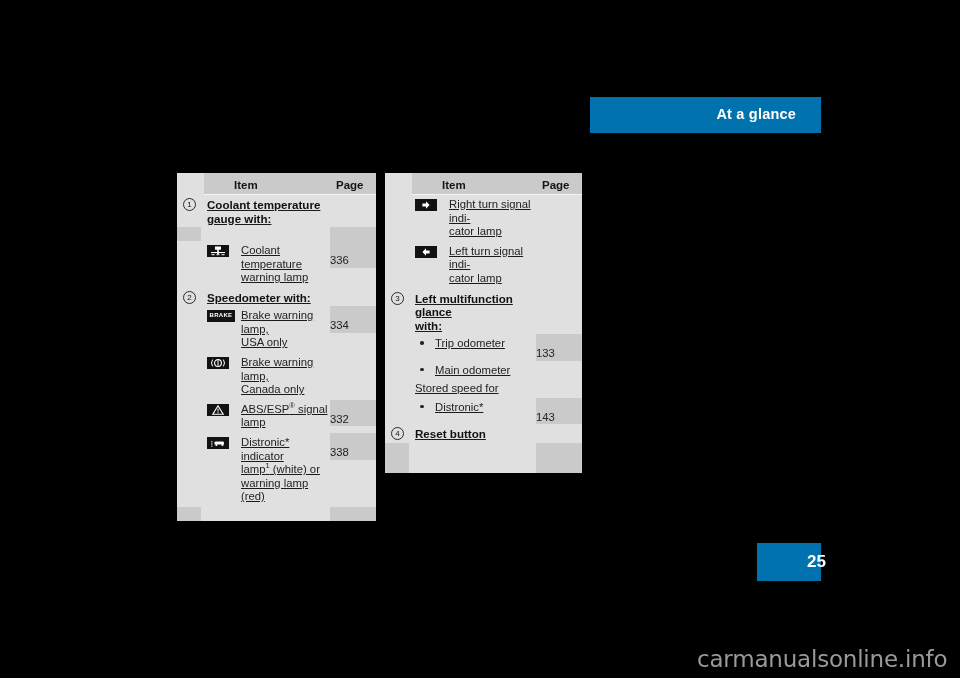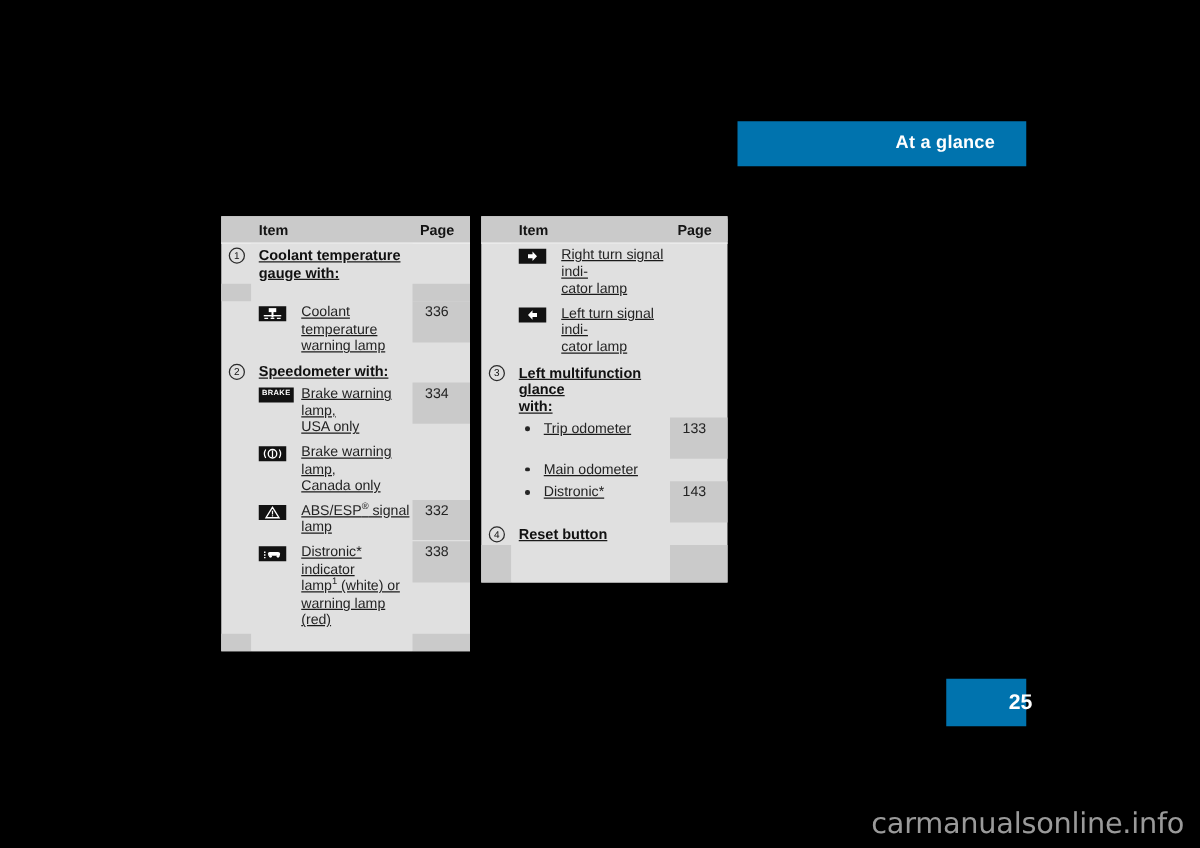--- a/index.html
+++ b/index.html
@@ -74,20 +74,21 @@
   }
   .tbl.left  { left: 177px; top: 173px; width: 199px; }
   .tbl.right { left: 385px; top: 173px; width: 197px; }
 
   .thead {
     display: flex;
     background: #cacaca;
     height: 21px;
     align-items: center;
     border-bottom: 1px solid #f4f4f4;
+    margin-left: 27px;
   }
   .gutter {
     width: 24px;
     flex: 0 0 24px;
     background: #cacaca;
   }
   .tbl .rowbody .gutter { background: #cacaca; }
   .col-item {
     flex: 1 1 auto;
     background: #e0e0e0;
@@ -187,23 +188,24 @@
   .row-text sup {
     font-size: 7.5px;
     vertical-align: super;
     line-height: 0;
   }
 
   
   .pg {
     font-size: 11.3px;
     color: #232323;
-    text-align: center;
-    padding: 3px 7px 16px 0;
+    text-align: left;
+    padding: 3px 7px 0 0;
     line-height: 13.6px;
+    margin-top: 10px;
   }
 
   
   .brow { display: flex; align-items: flex-start; }
   .brow .col-item {
     display: flex;
     align-items: flex-start;
     padding: 3px 16px 2px 6px;
   }
   .bullet-cell {
@@ -480,20 +482,27 @@
     <div class="gutter"></div>
     <div class="col-item">
       <div class="bullet-cell">
         <span class="bullet-dot"></span>
       </div>
       <div class="row-text">Main odometer</div>
     </div>
     <div class="col-page"></div>
   </div>
 
+  <div class="rowbody prow">
+    <div class="gutter"></div>
+    <div class="col-item">
+      <div class="row-text">Stored speed for</div>
+    </div>
+    <div class="col-page"></div>
+  </div>
 
 
   <div class="rowbody brow">
     <div class="gutter"></div>
     <div class="col-item">
       <div class="bullet-cell">
         <span class="bullet-dot"></span>
       </div>
       <div class="row-text">Distronic*</div>
     </div>

